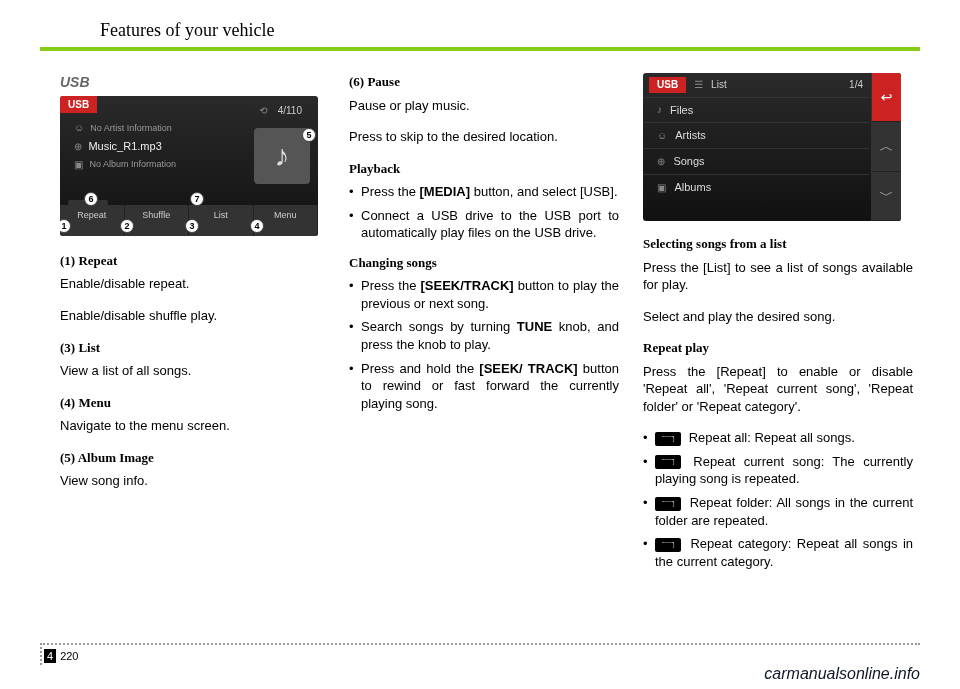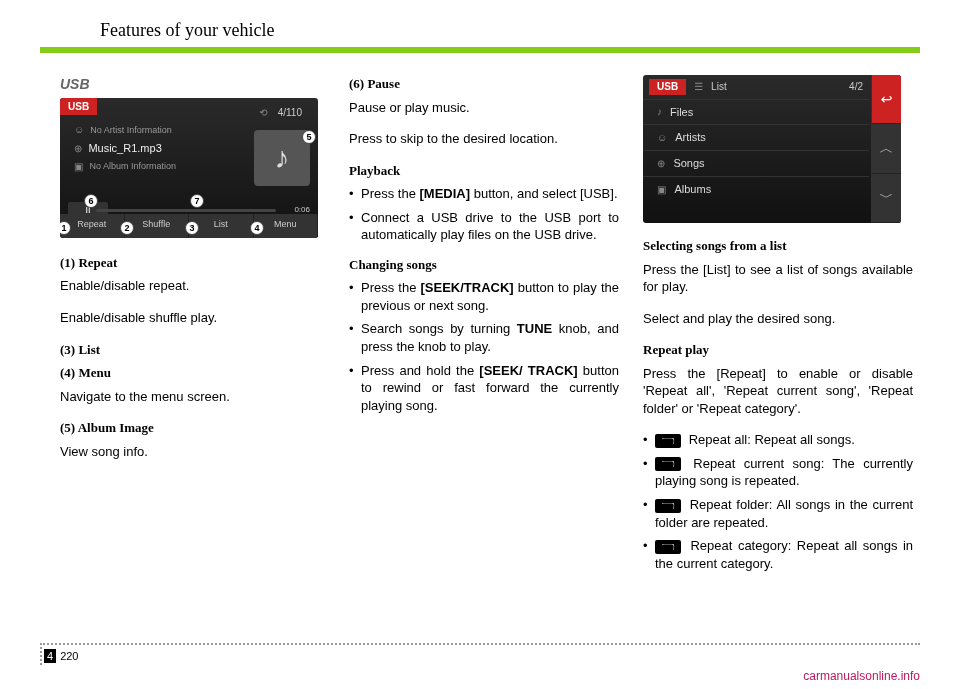--- a/index.html
+++ b/index.html
@@ -9,21 +9,21 @@
       background: #fff;
       font-family: Arial, Helvetica, sans-serif;
       font-size: 13px;
       color: #000;
       position: relative;
     }
     .header {
       padding: 20px 60px 6px;
       font-family: Georgia, 'Times New Roman', serif;
       font-size: 18px;
-      border-bottom: 6px solid #84cc16;
+      border-bottom: 4px solid #84cc16;
       margin: 0 40px;
     }
     .body-wrap {
       display: flex;
       padding: 22px 40px 0 60px;
       gap: 24px;
     }
     .col {
       flex: 1;
       line-height: 1.35;
@@ -147,21 +147,21 @@
       color: #fff;
       font-size: 9px;
       line-height: 16px;
     }
     .bottom-btns {
       position: absolute;
       bottom: 0;
       left: 0;
       right: 0;
       display: flex;
-      height: 24px;
+      height: 31px;
     }
     .bottom-btn {
       flex: 1;
       background: #333;
       border-right: 1px solid #222;
       color: #ccc;
       font-size: 9px;
       text-align: center;
       line-height: 20px;
     }
@@ -252,22 +252,23 @@
       align-items: center;
       gap: 4px;
       border-left: 2px dotted #999;
       padding-left: 2px;
       height: 18px;
     }
     .watermark {
       position: absolute;
       bottom: 6px;
       right: 40px;
-      color: #be185d;
-      font-size: 12px;
+      color: #0f172a;
+      font-size: 16px;
+      font-style: italic;
     }
     .pg4 { background: #000; color: #fff; padding: 1px 3px; }
     .glyph { font-size: 10px; color: #888; }
     .list-main { width: 226px; }
   </style>
 </head>
 <body>
 
 <div class="header">Features of your vehicle</div>
 
@@ -314,20 +315,21 @@
       <div class="callout" style="left:24px; bottom:30px;">6</div>
       <div class="callout" style="left:130px; bottom:30px;">7</div>
     </div>
 
     <div class="section-title">(1) Repeat</div>
     <p>Enable/disable repeat.</p>
 
     <p>Enable/disable shuffle play.</p>
 
     <div class="section-title">(3) List</div>
+    <p>View a list of all songs.</p>
 
     <div class="section-title">(4) Menu</div>
     <p>Navigate to the menu screen.</p>
 
     <div class="section-title">(5) Album Image</div>
     <p>View song info.</p>
   </div>
 
   <div class="col col2">
     <div class="section-title">(6) Pause</div>
@@ -351,21 +353,21 @@
 
   <div class="col col3">
     <div class="screen2">
       <div class="list-main">
         <div class="list-header">
           <div class="list-header-left">
             <span class="list-header-title">USB</span>
             <span class="glyph">☰</span>
             <span>List</span>
           </div>
-          <span>4/2</span>
+          <span>1/4</span>
         </div>
         <div class="list-row">
           <span class="glyph">♪</span>
           <span>Files</span>
         </div>
         <div class="list-row">
           <span class="glyph">☺</span>
           <span>Artists</span>
         </div>
         <div class="list-row">

